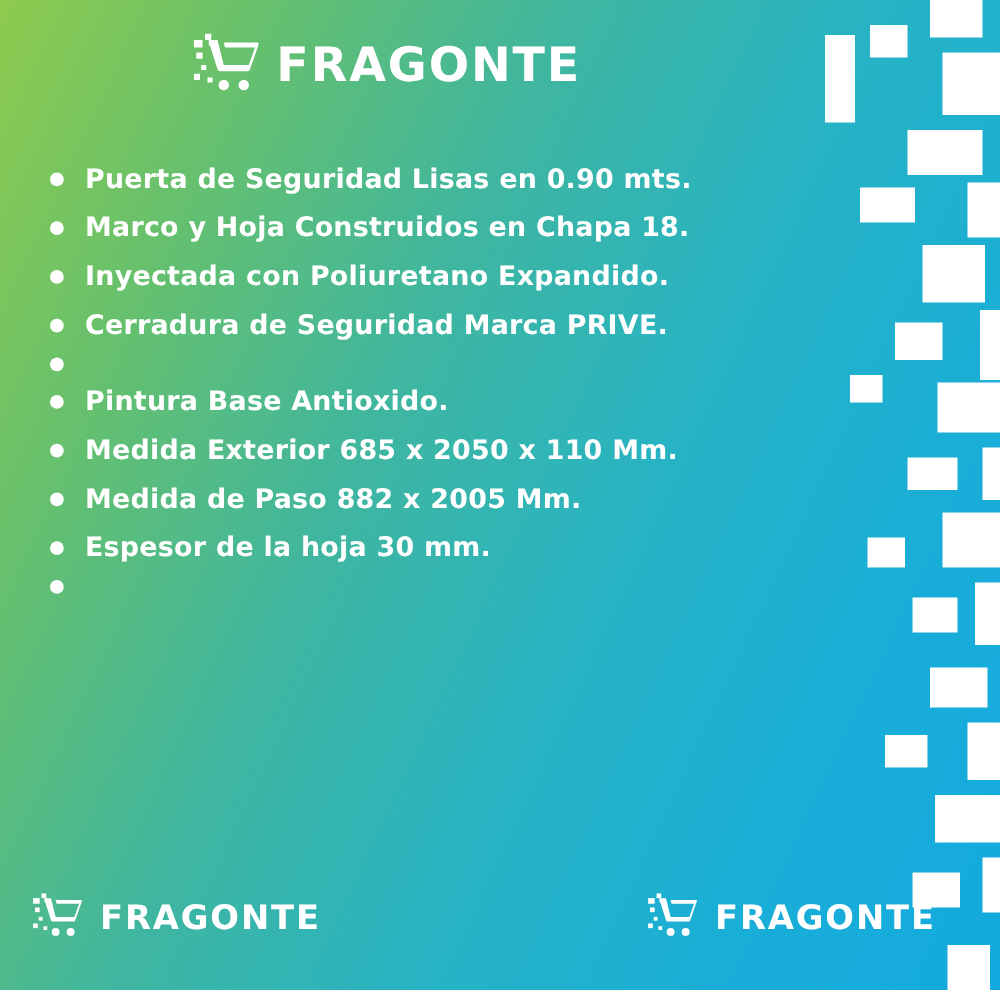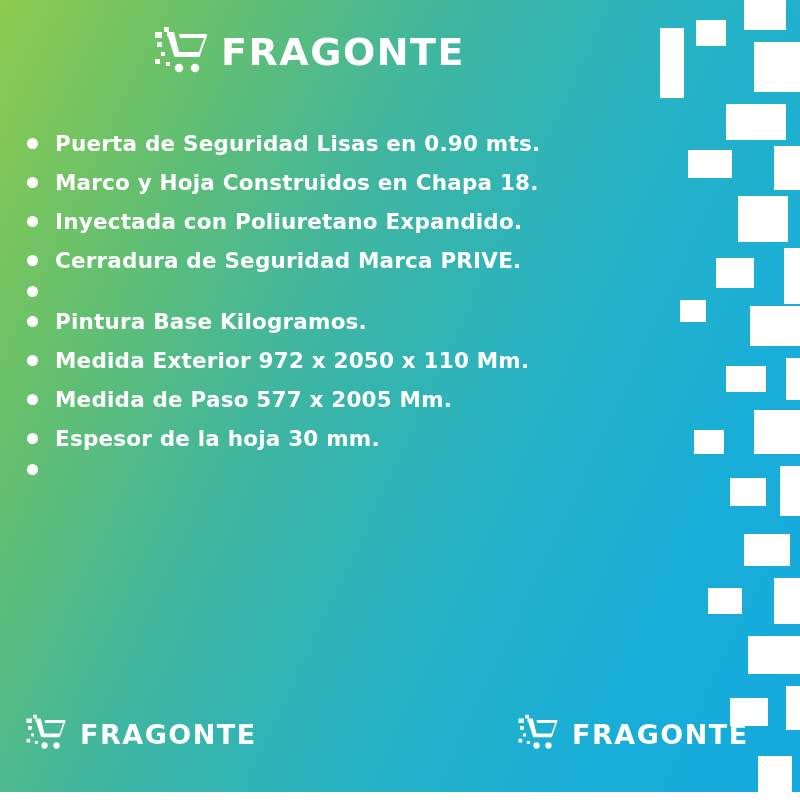--- a/index.html
+++ b/index.html
@@ -57,21 +57,21 @@
     font-weight: bold;
     letter-spacing: 1.5px;
     font-family: "DejaVu Sans", sans-serif;
   }
   .brand-header .brand-name { font-size: 38px; }
 
   
   .list {
     position: absolute;
     top: 130px;
-    left: 27px;
+    left: 40px;
     width: 600px;
   }
   .item {
     display: flex;
     align-items: center;
     margin-bottom: 11px;
   }
   .bullet {
     flex: 0 0 auto;
     width: 11px;
@@ -178,29 +178,29 @@
     </div>
     <div class="item">
       <span class="bullet"></span>
       <span class="item-text">Cerradura de Seguridad Marca PRIVE.</span>
     </div>
     <div class="item">
       <span class="bullet"></span>
     </div>
     <div class="item">
       <span class="bullet"></span>
-      <span class="item-text">Pintura Base Kilogramos.</span>
-    </div>
-    <div class="item">
-      <span class="bullet"></span>
-      <span class="item-text">Medida Exterior 972 x 2050 x 110 Mm.</span>
-    </div>
-    <div class="item">
-      <span class="bullet"></span>
-      <span class="item-text">Medida de Paso 577 x 2005 Mm.</span>
+      <span class="item-text">Pintura Base Antioxido.</span>
+    </div>
+    <div class="item">
+      <span class="bullet"></span>
+      <span class="item-text">Medida Exterior 685 x 2050 x 110 Mm.</span>
+    </div>
+    <div class="item">
+      <span class="bullet"></span>
+      <span class="item-text">Medida de Paso 882 x 2005 Mm.</span>
     </div>
     <div class="item">
       <span class="bullet"></span>
       <span class="item-text">Espesor de la hoja 30 mm.</span>
     </div>
     <div class="item">
       <span class="bullet"></span>
     </div>
   </div>
 

